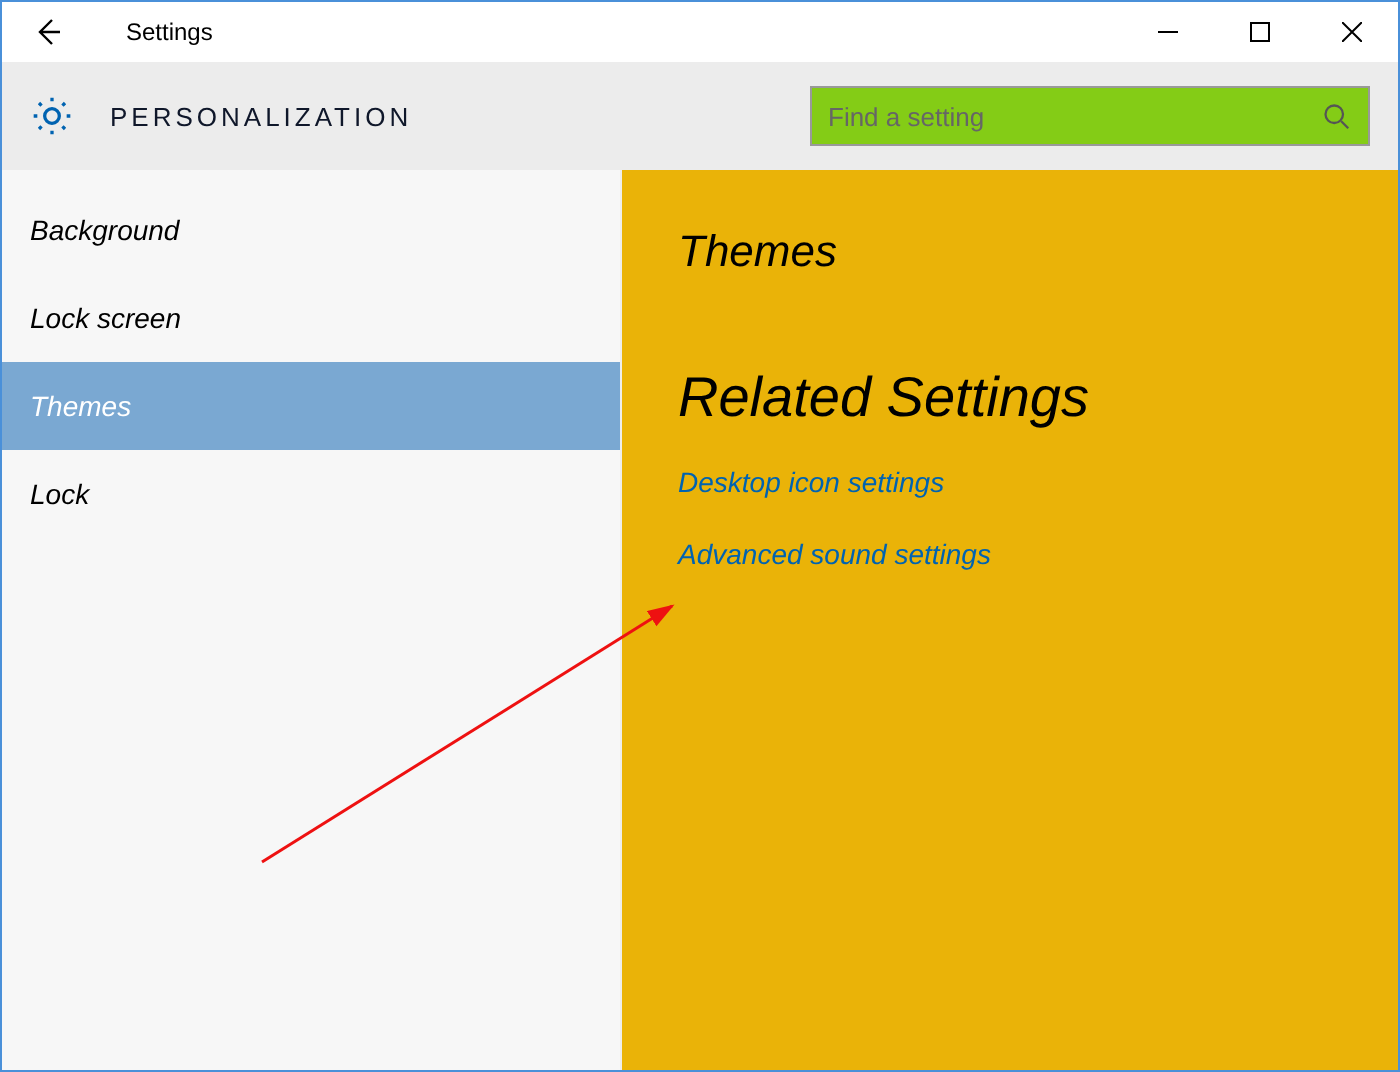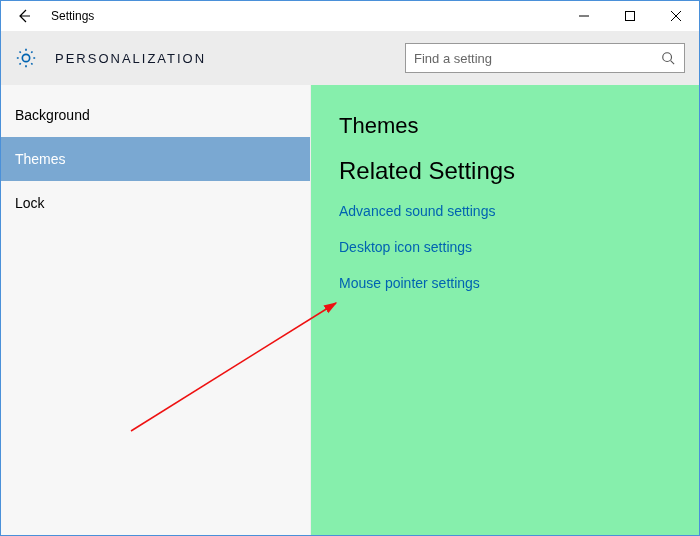--- a/index.html
+++ b/index.html
@@ -23,21 +23,21 @@
     display: flex;
     align-items: center;
   }
   .titlebar .back {
     width: 46px; height: 30px; display:flex; align-items:center; justify-content:center;
     cursor: pointer;
   }
   .titlebar .title {
     font-size: 12px;
     color: #000;
-    margin-left: 4px;
+    margin-left: 16px;
   }
   .titlebar .spacer { flex: 1; }
   .titlebar .winctrl {
     width: 46px; height: 30px; display:flex; align-items:center; justify-content:center;
     cursor: pointer;
   }
 
   
   .headerband {
     height: 54px;
@@ -56,42 +56,43 @@
     font-size: 13px;
     letter-spacing: 2px;
     margin-left: 18px;
     color: #0f172a;
   }
   .headerband .spacer { flex: 1; }
   .searchbox {
     width: 280px;
     height: 30px;
     border: 1px solid #999;
-    background: #ffffff;
+    background: #84cc16;
     display: flex;
     align-items: center;
     padding: 0 8px;
   }
   .searchbox input {
     flex: 1;
     border: none;
     outline: none;
     font-size: 13px;
     background: transparent;
     color: #555;
   }
   .searchbox input::placeholder { color: #666; }
   .searchbox .sicon { width:16px; color:#555; display:flex; align-items:center; justify-content:center; }
 
   
   .body {
     display: flex;
     position: absolute;
     top: 84px; bottom: 0; left: 0; right: 0;
-    background: #86efac;
+    background: #eab308;
+    font-style: italic;
   }
   .sidebar {
     width: 310px;
     background: #f7f7f7;
     border-right: 1px solid #eee;
     padding-top: 8px;
   }
   .sidebar .item {
     height: 44px;
     display: flex;
@@ -110,23 +111,23 @@
     flex: 1;
     padding: 24px 28px;
   }
   .content h1 {
     font-size: 22px;
     font-weight: 400;
     margin-top: 4px;
     margin-bottom: 18px;
   }
   .content h2 {
-    font-size: 24px;
+    font-size: 28px;
     font-weight: 400;
-    margin-top: 18px;
+    margin-top: 44px;
     margin-bottom: 18px;
   }
   .content a.link {
     display: block;
     font-size: 14px;
     color: #0063b1;
     text-decoration: none;
     margin-bottom: 20px;
     cursor: pointer;
   }
@@ -184,35 +185,37 @@
         </svg>
     </div>
   </div>
 </div>
 
 <div class="body">
   <div class="sidebar">
     <div class="item">
       <span>Background</span>
     </div>
+    <div class="item">
+      <span>Lock screen</span>
+    </div>
     <div class="item selected">
       <span>Themes</span>
     </div>
     <div class="item">
       <span>Lock</span>
     </div>
   </div>
 
   <div class="content">
     <h1>Themes</h1>
 
     <h2>Related Settings</h2>
+    <a class="link">Desktop icon settings</a>
     <a class="link">Advanced sound settings</a>
-    <a class="link">Desktop icon settings</a>
-    <a class="link">Mouse pointer settings</a>
   </div>
 </div>
 
 <svg class="arrow-overlay">
   <defs>
     <marker id="ah" markerWidth="10" markerHeight="10" refX="8" refY="3" orient="auto">
       <path d="M0,0 L9,3 L0,6 Z" fill="#e11"></path>
     </marker>
   </defs>
   <line x1="130" y1="430" x2="335" y2="302" stroke="#e11" stroke-width="1.5" marker-end="url(#ah)"></line>

